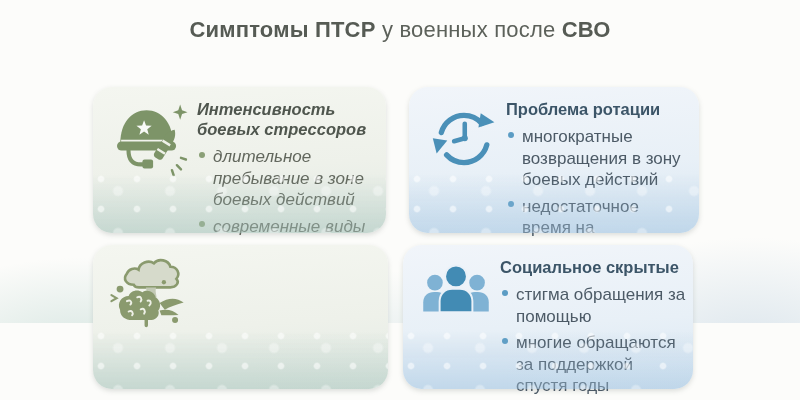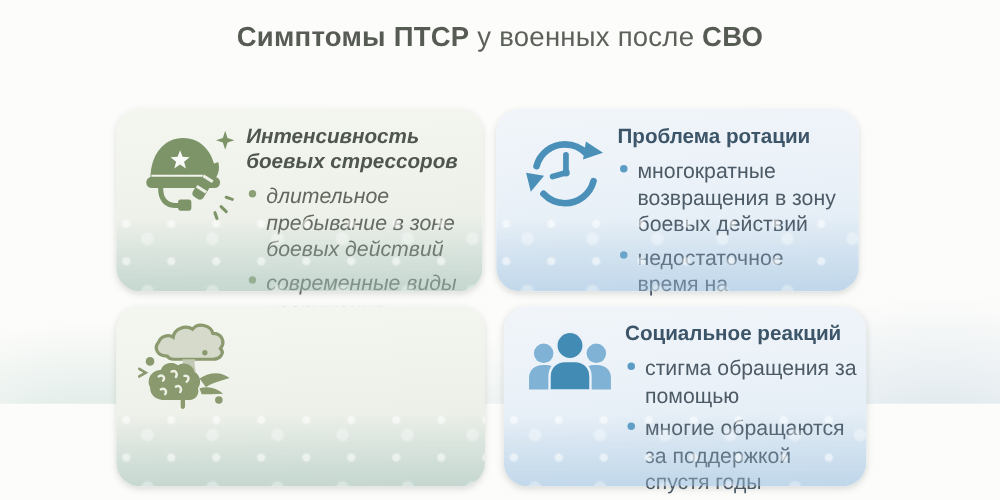--- a/index.html
+++ b/index.html
@@ -42,21 +42,21 @@
     background-size:36px 30px,52px 42px,100% 100%;
   }
   .card.blue::after{
     background:
       radial-gradient(circle at 8px 10px, rgba(255,255,255,.55) 2.5px, rgba(255,255,255,0) 4px),
       radial-gradient(circle at 25px 22px, rgba(255,255,255,.35) 4px, rgba(255,255,255,0) 6px),
       linear-gradient(to top, rgba(162,196,224,.45), rgba(162,196,224,0) 92%);
     background-size:36px 30px,52px 42px,100% 100%;
   }
   #card-0{left:93px;top:87px;width:293px;height:146px;font-style:italic;}
-  #card-1{left:397px;top:87px;width:290px;height:146px;}
+  #card-1{left:409px;top:87px;width:290px;height:146px;}
   #card-2{left:93px;top:245px;width:295px;height:144px;}
   #card-3{left:403px;top:245px;width:290px;height:144px;}
 
   .card-icon{position:absolute;left:15px;top:11px;width:82px;height:82px;}
   .card-body{position:absolute;left:104px;top:0;right:7px;padding-top:12px;}
   .blue .card-body{left:97px;}
   .card-title{margin:0 0 7px 0;font-size:16.5px;font-weight:700;line-height:1.22;}
   .card-title.nowrap{white-space:nowrap;}
   .green .card-title{color:#4f564e;}
   .blue  .card-title{color:#3c5568;}
@@ -163,21 +163,21 @@
         <path d="M8 75 L8 63 C8 55 14 50 22 50 L26 50 C33 50 38 55 38 63 L38 75 Z"></path>
         <circle cx="77" cy="38" r="10"></circle>
         <path d="M62 75 L62 63 C62 55 67 50 74 50 L78 50 C86 50 92 55 92 63 L92 75 Z"></path>
       </g>
       <g fill="#428bb4" stroke="#eaf1f8" stroke-width="2.5">
         <circle cx="50" cy="30" r="14"></circle>
         <path d="M29 76 L29 62 C29 52 36 46 45 46 L55 46 C64 46 71 52 71 62 L71 76 Z"></path>
       </g>
     </svg>
     <div class="card-body">
-      <h2 class="card-title nowrap">Социальное реакций</h2>
+      <h2 class="card-title nowrap">Социальное скрытые</h2>
       <ul class="bullets">
         <li>стигма обращения за помощью</li>
         <li>многие обращаются за поддержкой спустя годы</li>
       </ul>
     </div>
   </div>
 
 </div>
 
 </body></html>

